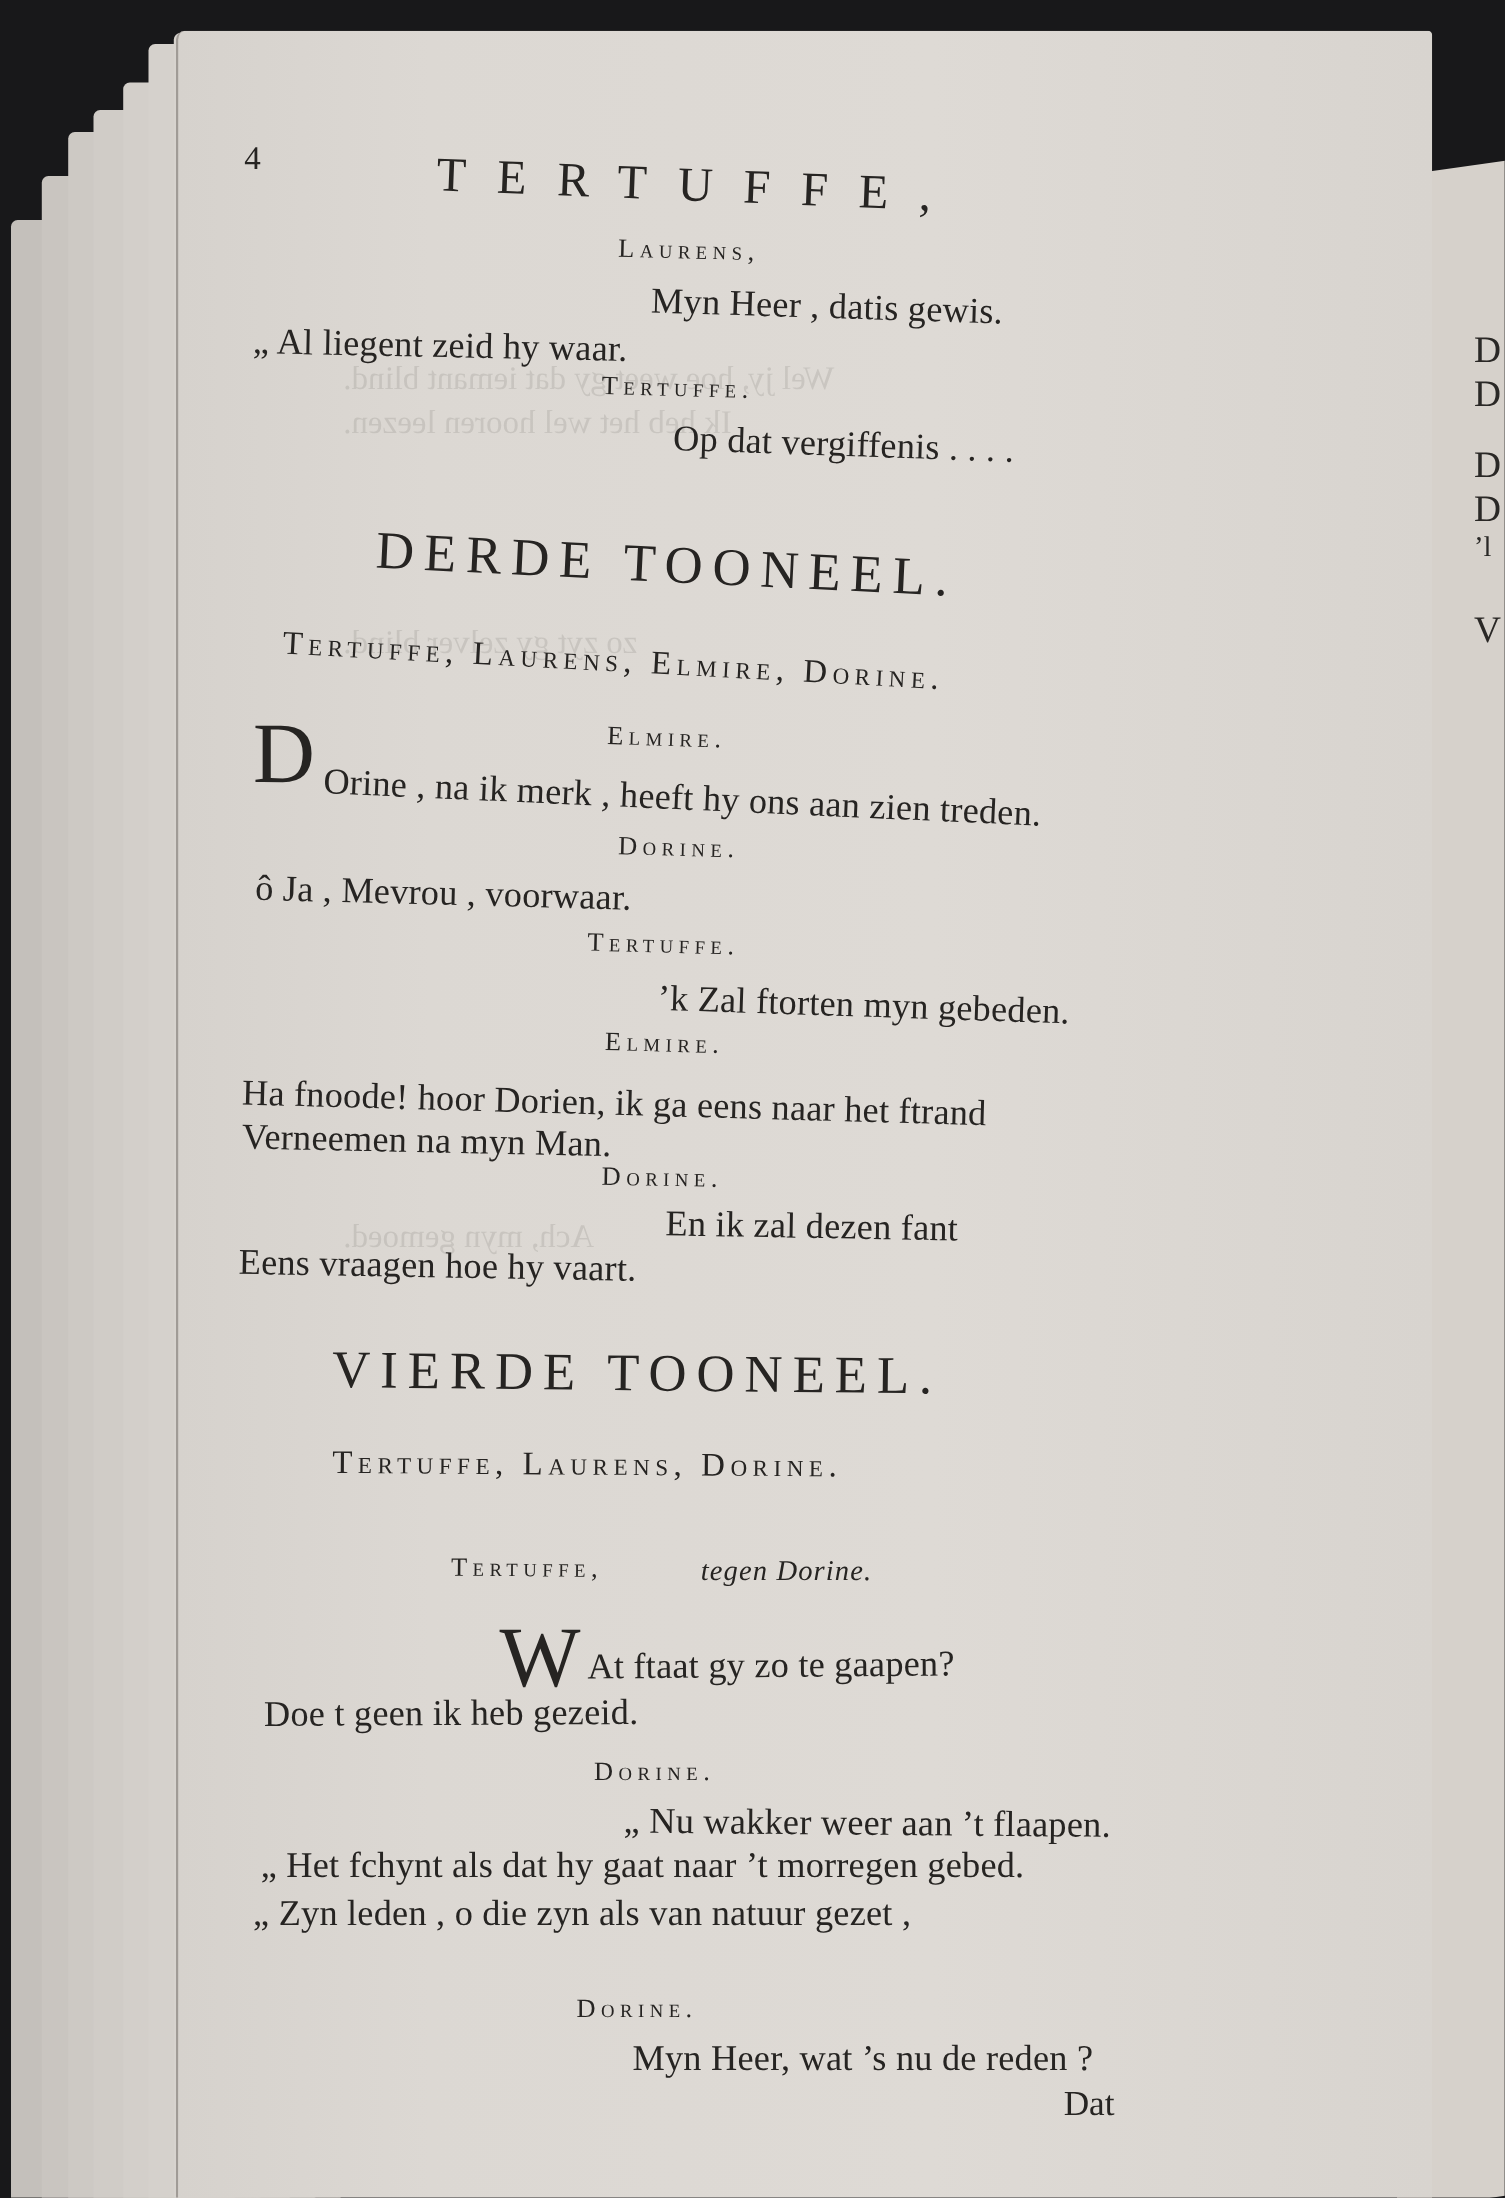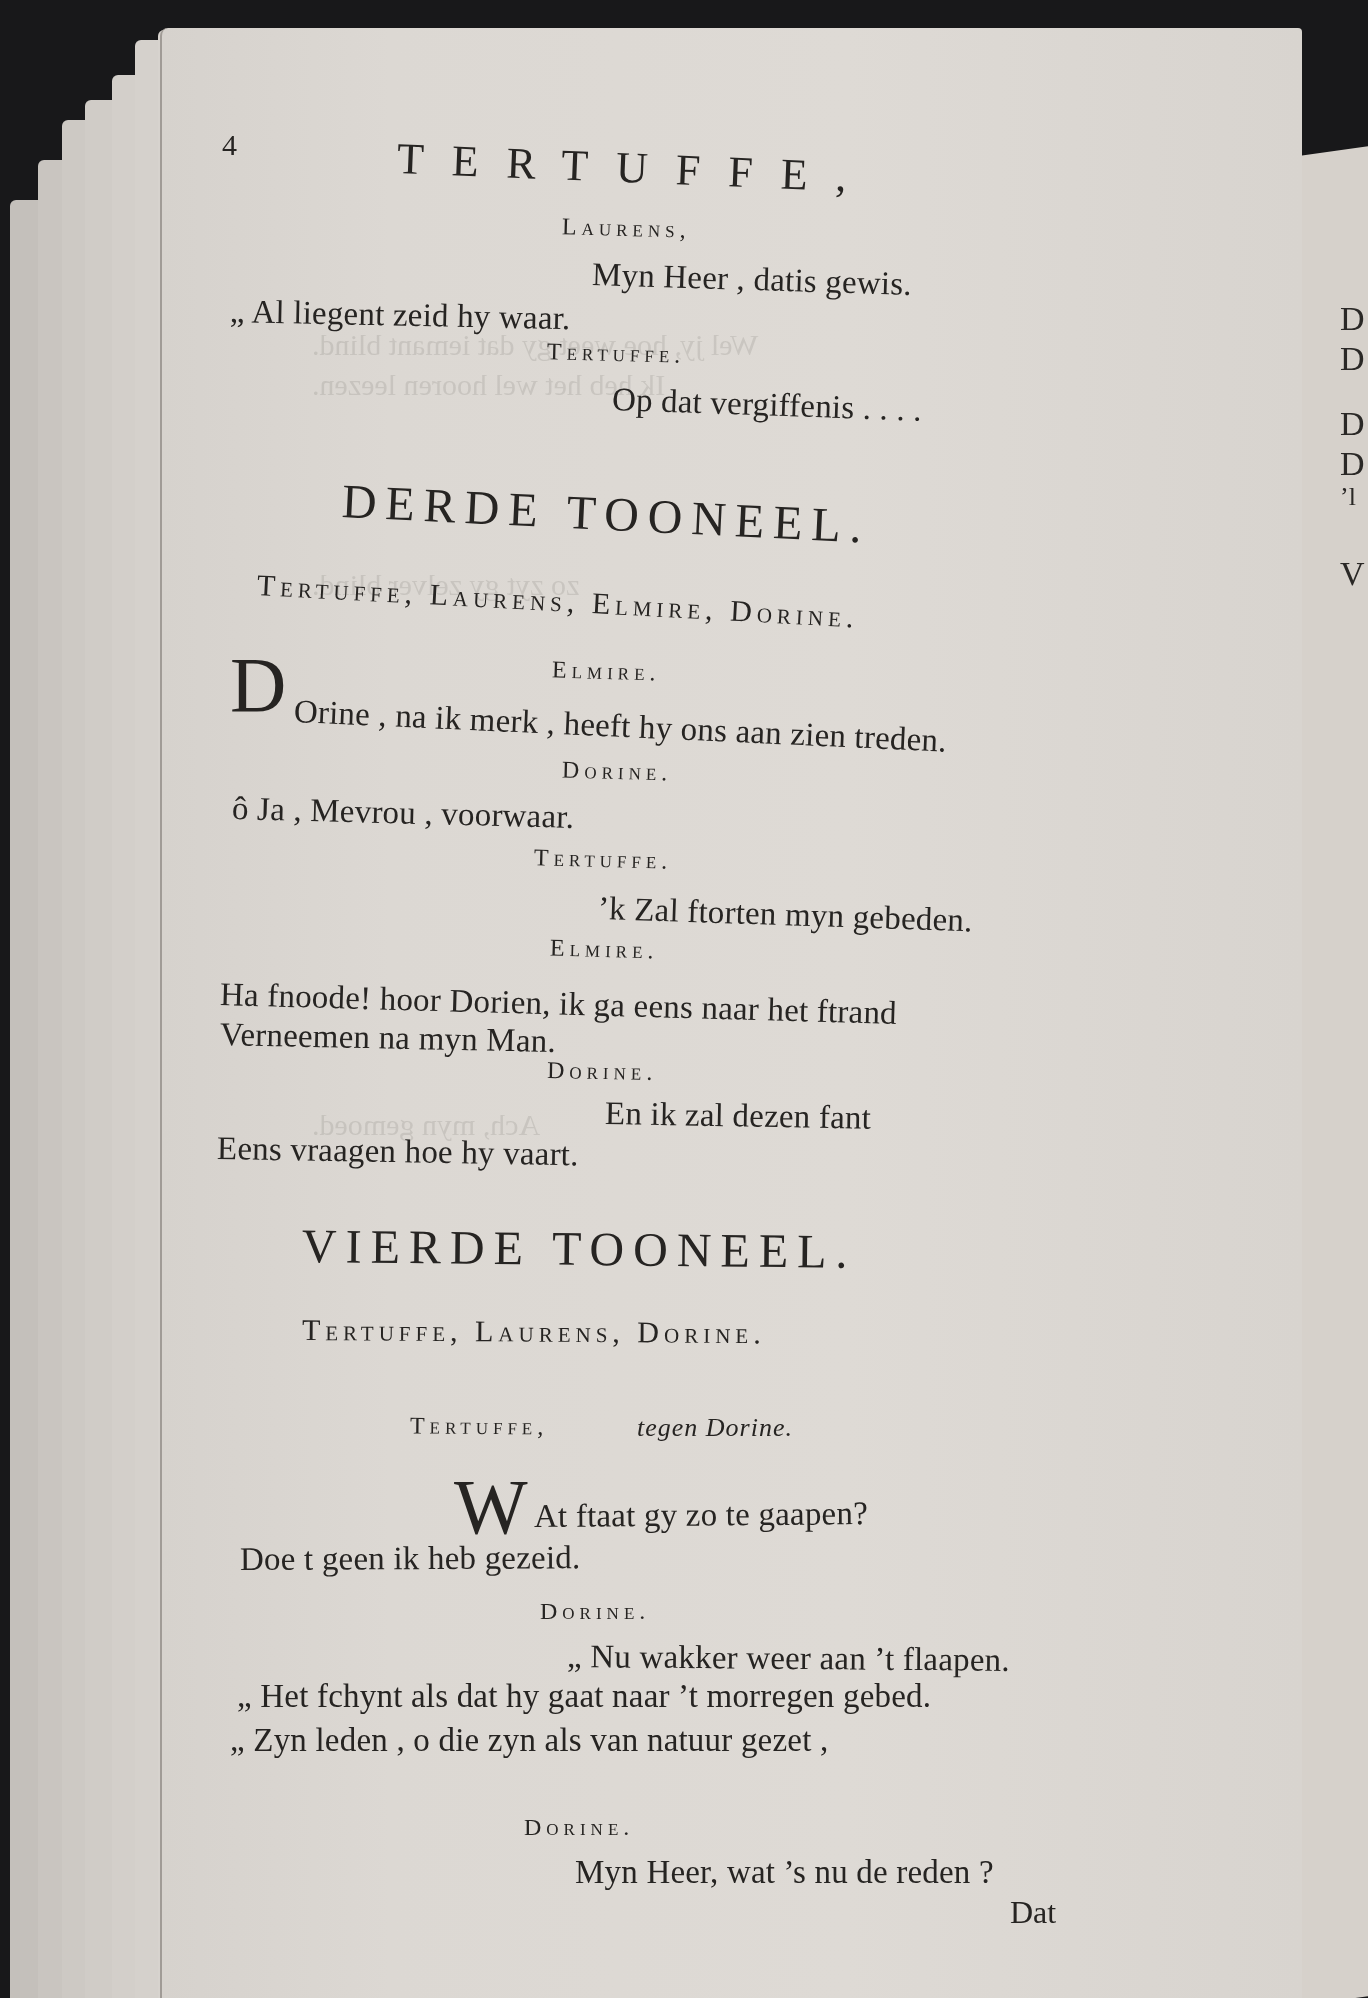--- a/index.html
+++ b/index.html
@@ -196,16 +196,16 @@
       <div class="line" style="left:78px; top:1513px; transform:rotate(-0.3deg); transform-origin:left;">Doe t geen ik heb gezeid.</div>
 
       <div class="speaker" style="left:378px; top:1570px;">Dorine.</div>
       <div class="line" style="left:405px; top:1610px; transform:rotate(0.5deg); transform-origin:left;">„ Nu wakker weer aan ’t flaapen.</div>
       <div class="line" style="left:75px; top:1650px;">„ Het fchynt als dat hy gaat naar ’t morregen gebed.</div>
       <div class="line" style="left:68px; top:1694px;">„ Zyn leden , o die zyn als van natuur gezet ,</div>
 
       <div class="speaker" style="left:362px; top:1786px;">Dorine.</div>
       <div class="line" style="left:385px; top:1826px;margin-left:28px;">Myn Heer, wat ’s nu de reden ?</div>
 
-      <div class="catchword" style="left:848px; top:1866px;font-family:Liberation Serif, serif;">Dat</div>
+      <div class="catchword" style="left:805px; top:1866px;font-family:Liberation Serif, serif;">Dat</div>
     </div>
   </div>
 </div>
 
 </body></html>

